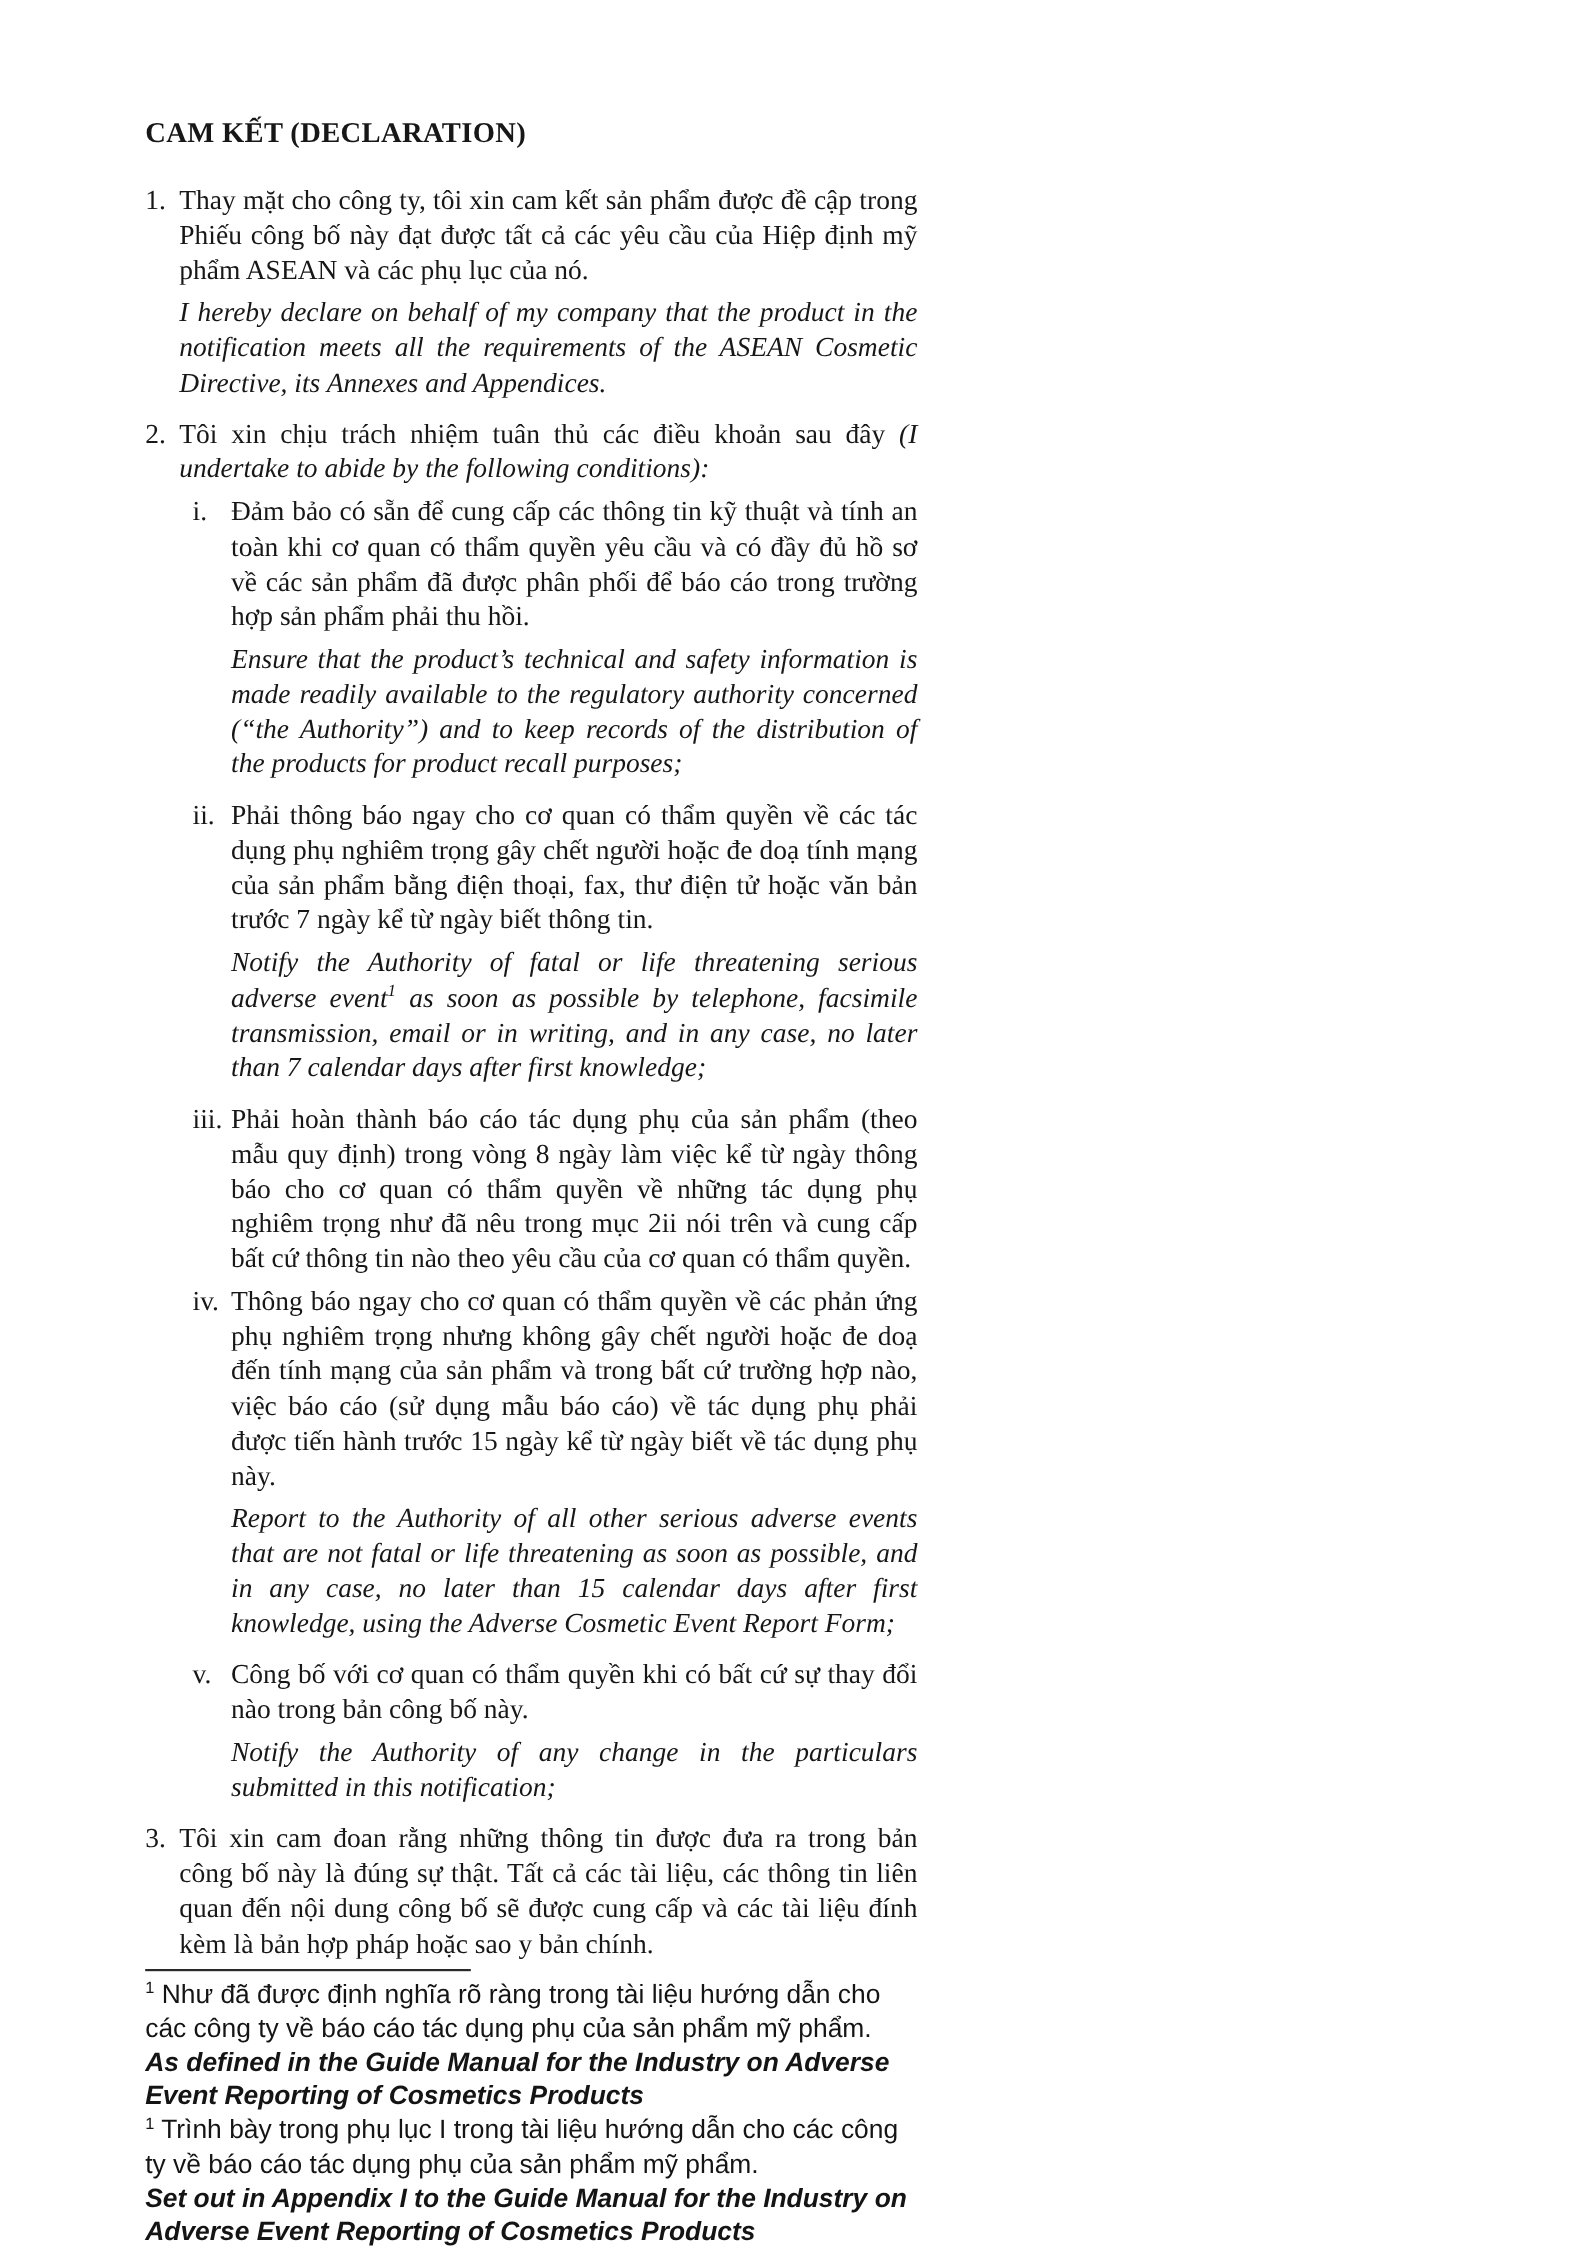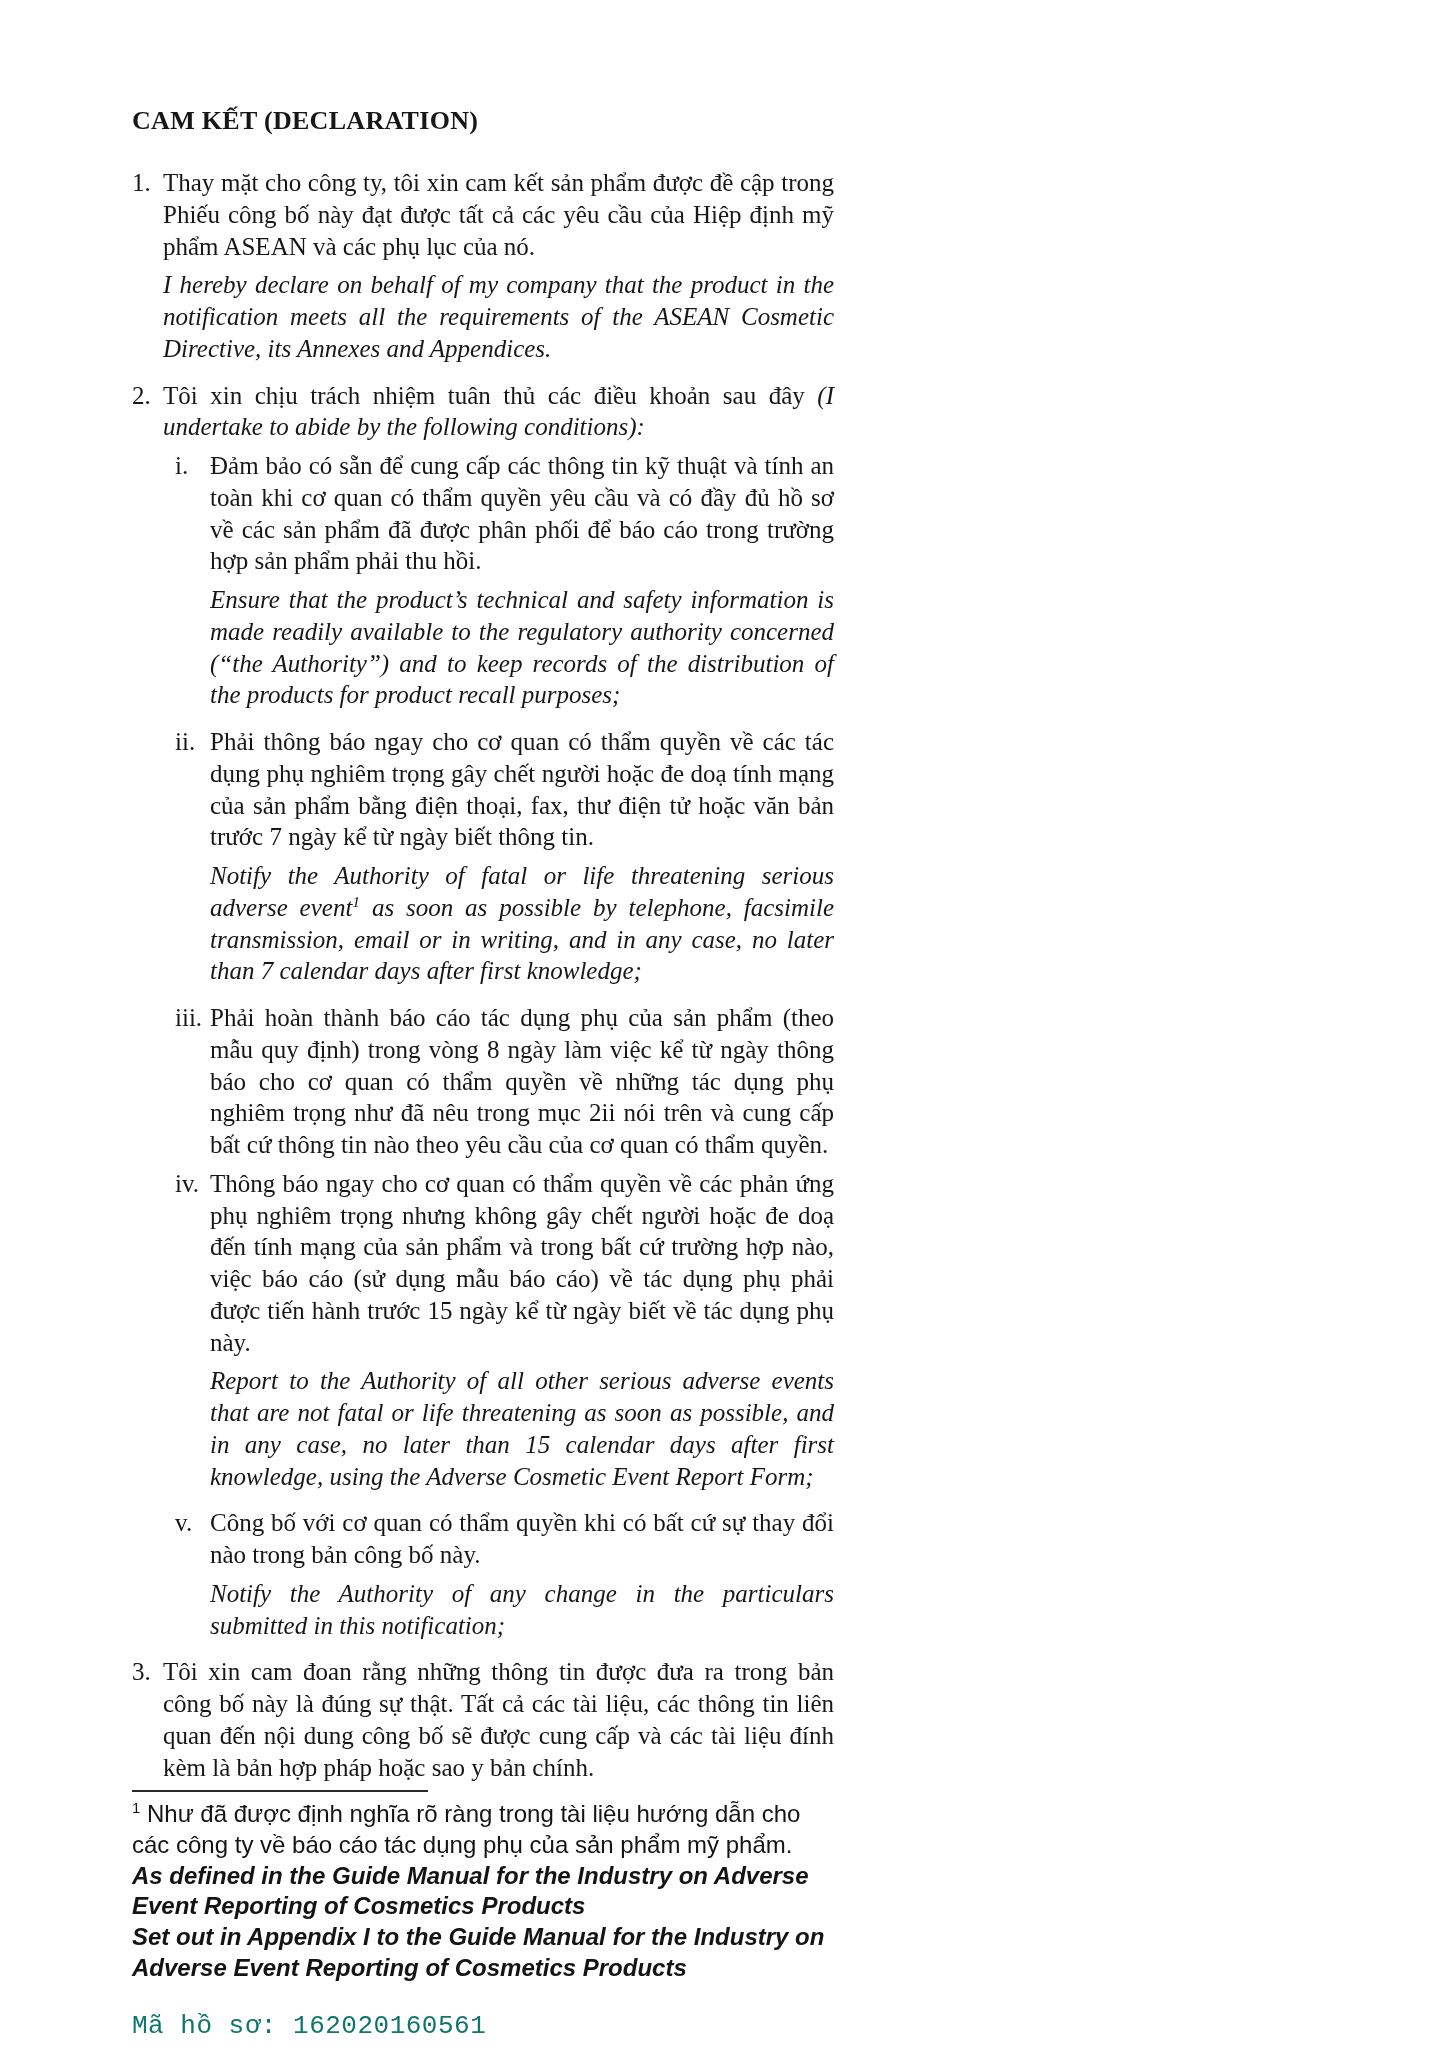--- a/index.html
+++ b/index.html
@@ -141,18 +141,19 @@
     <div class="l1-marker">3.</div>
     <div class="l1-body">
       <p class="vi">Tôi xin cam đoan rằng những thông tin được đưa ra trong bản công bố này là đúng sự thật. Tất cả các tài liệu, các thông tin liên quan đến nội dung công bố sẽ được cung cấp và các tài liệu đính kèm là bản hợp pháp hoặc sao y bản chính.</p>
     </div>
   </div>
 
   <div class="footnotes">
     <hr class="fn-rule">
     <p class="fn-vi"><sup>1</sup> <span>Như đã được định nghĩa rõ ràng trong tài liệu hướng dẫn cho các công ty về báo cáo tác dụng phụ của sản phẩm mỹ phẩm.</span></p>
     <p class="fn-en">As defined in the Guide Manual for the Industry on Adverse Event Reporting of Cosmetics Products</p>
+    <p class="fn-vi"><sup>1</sup> <span>Trình bày trong phụ lục I trong tài liệu hướng dẫn cho các công ty về báo cáo tác dụng phụ của sản phẩm mỹ phẩm.</span></p>
     <p class="fn-en">Set out in Appendix I to the Guide Manual for the Industry on Adverse Event Reporting of Cosmetics Products</p>
   </div>
 
   <div class="file-code">Mã hồ sơ: 162020160561</div>
 
 </div>
 
 </body></html>

